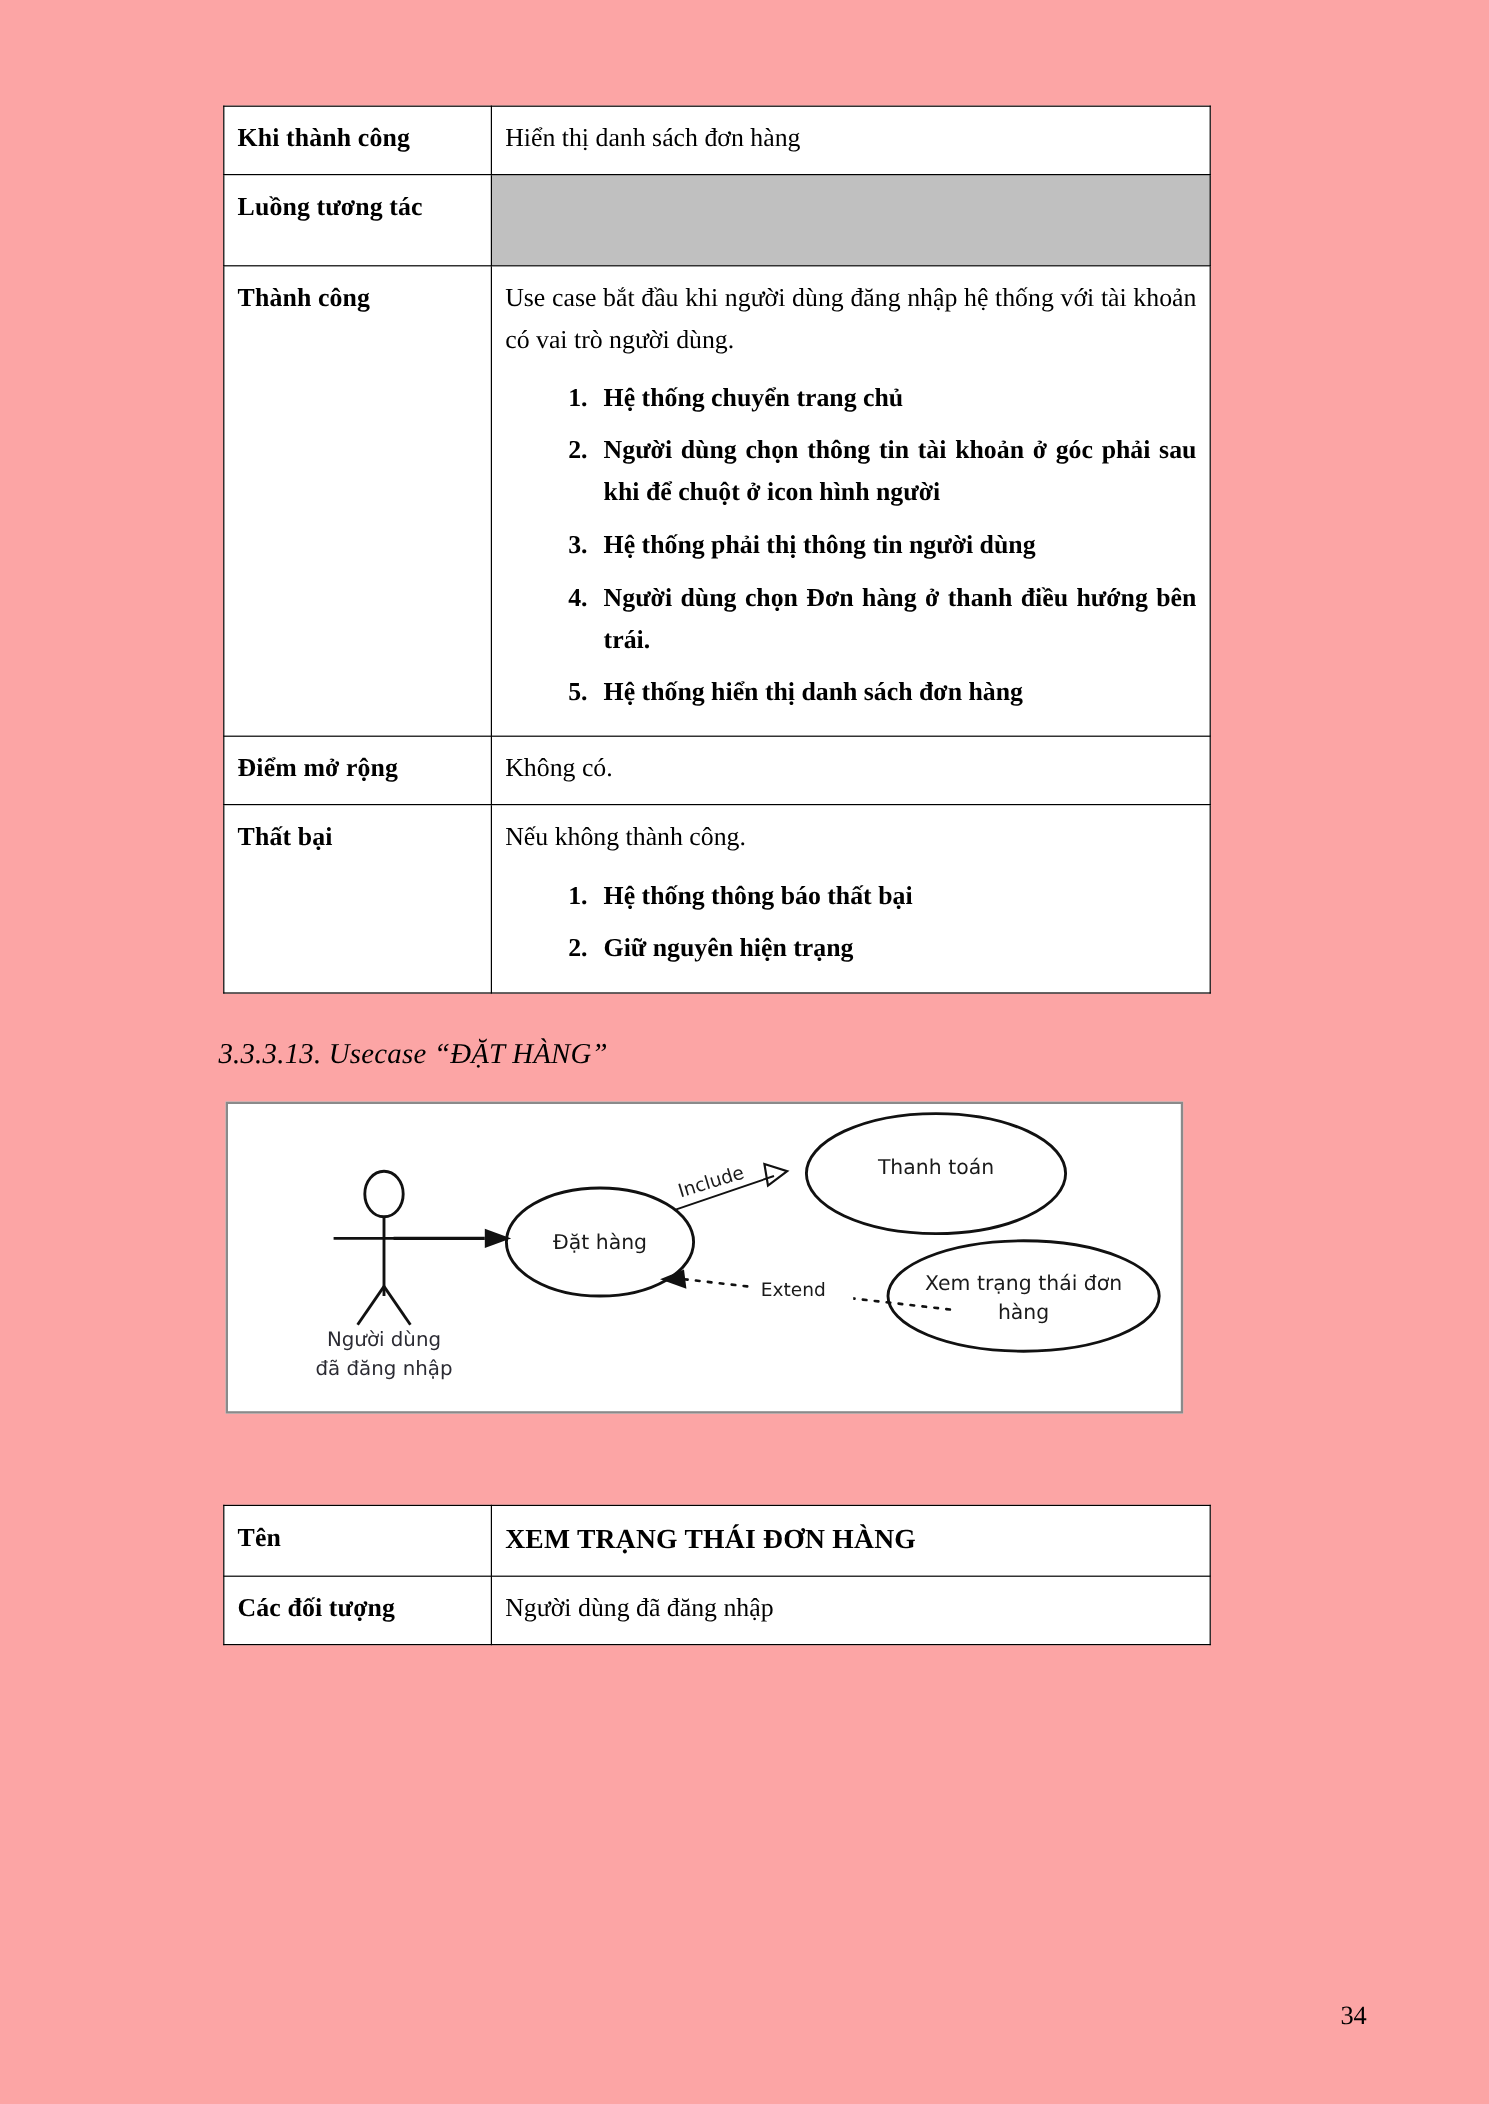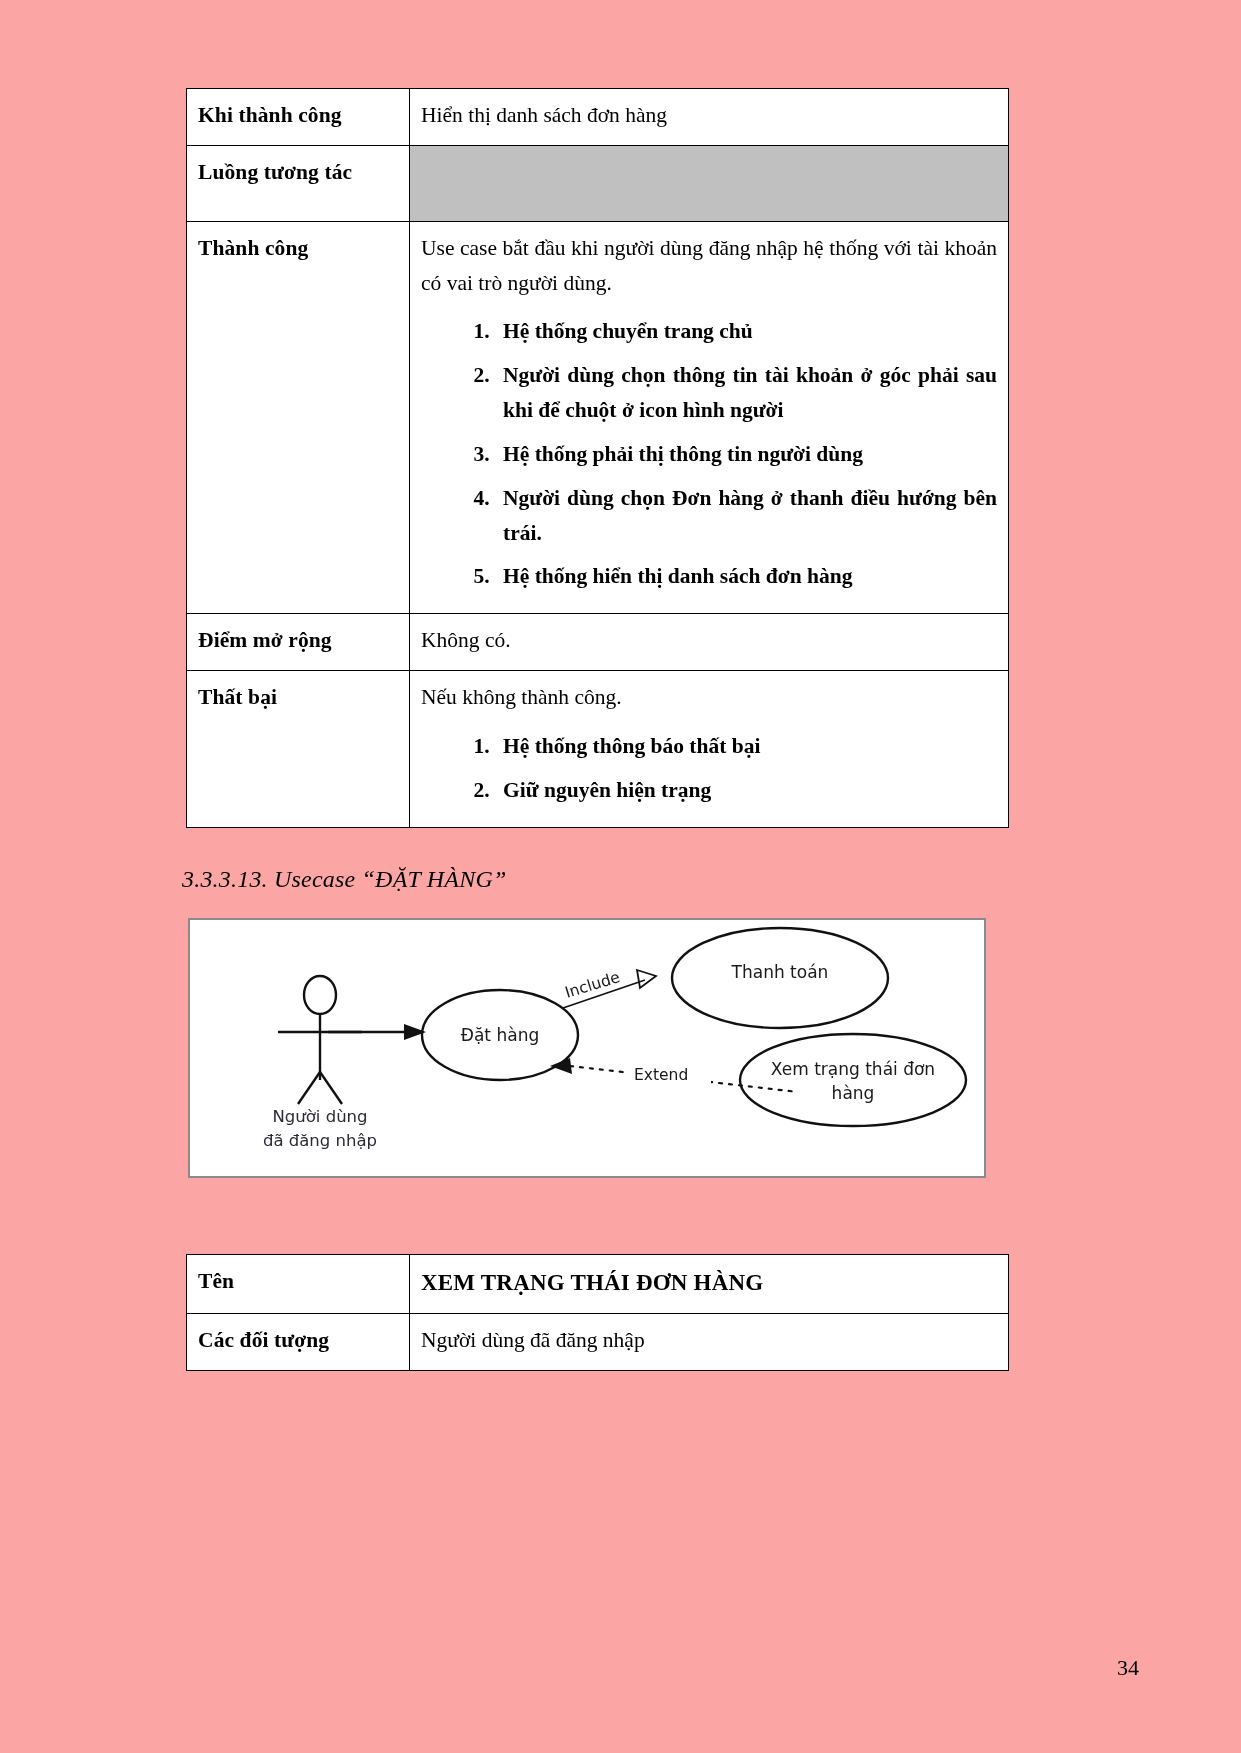--- a/index.html
+++ b/index.html
@@ -116,21 +116,21 @@
   .uc-actor-label {
     font-family: "DejaVu Sans", "Liberation Sans", sans-serif;
     font-size: 16.5px;
     fill: #2b2b33;
   }
 
   
   .page-number {
     position: absolute;
     right: 102px;
-    bottom: 72px;
+    bottom: 60px;
     font-size: 22px;
     margin-left: 40px;
   }
 </style>
 </head>
 <body>
 
 <div class="page">
 
   <table class="doc-table" style="left:186px; top:88px; width:823px;">

